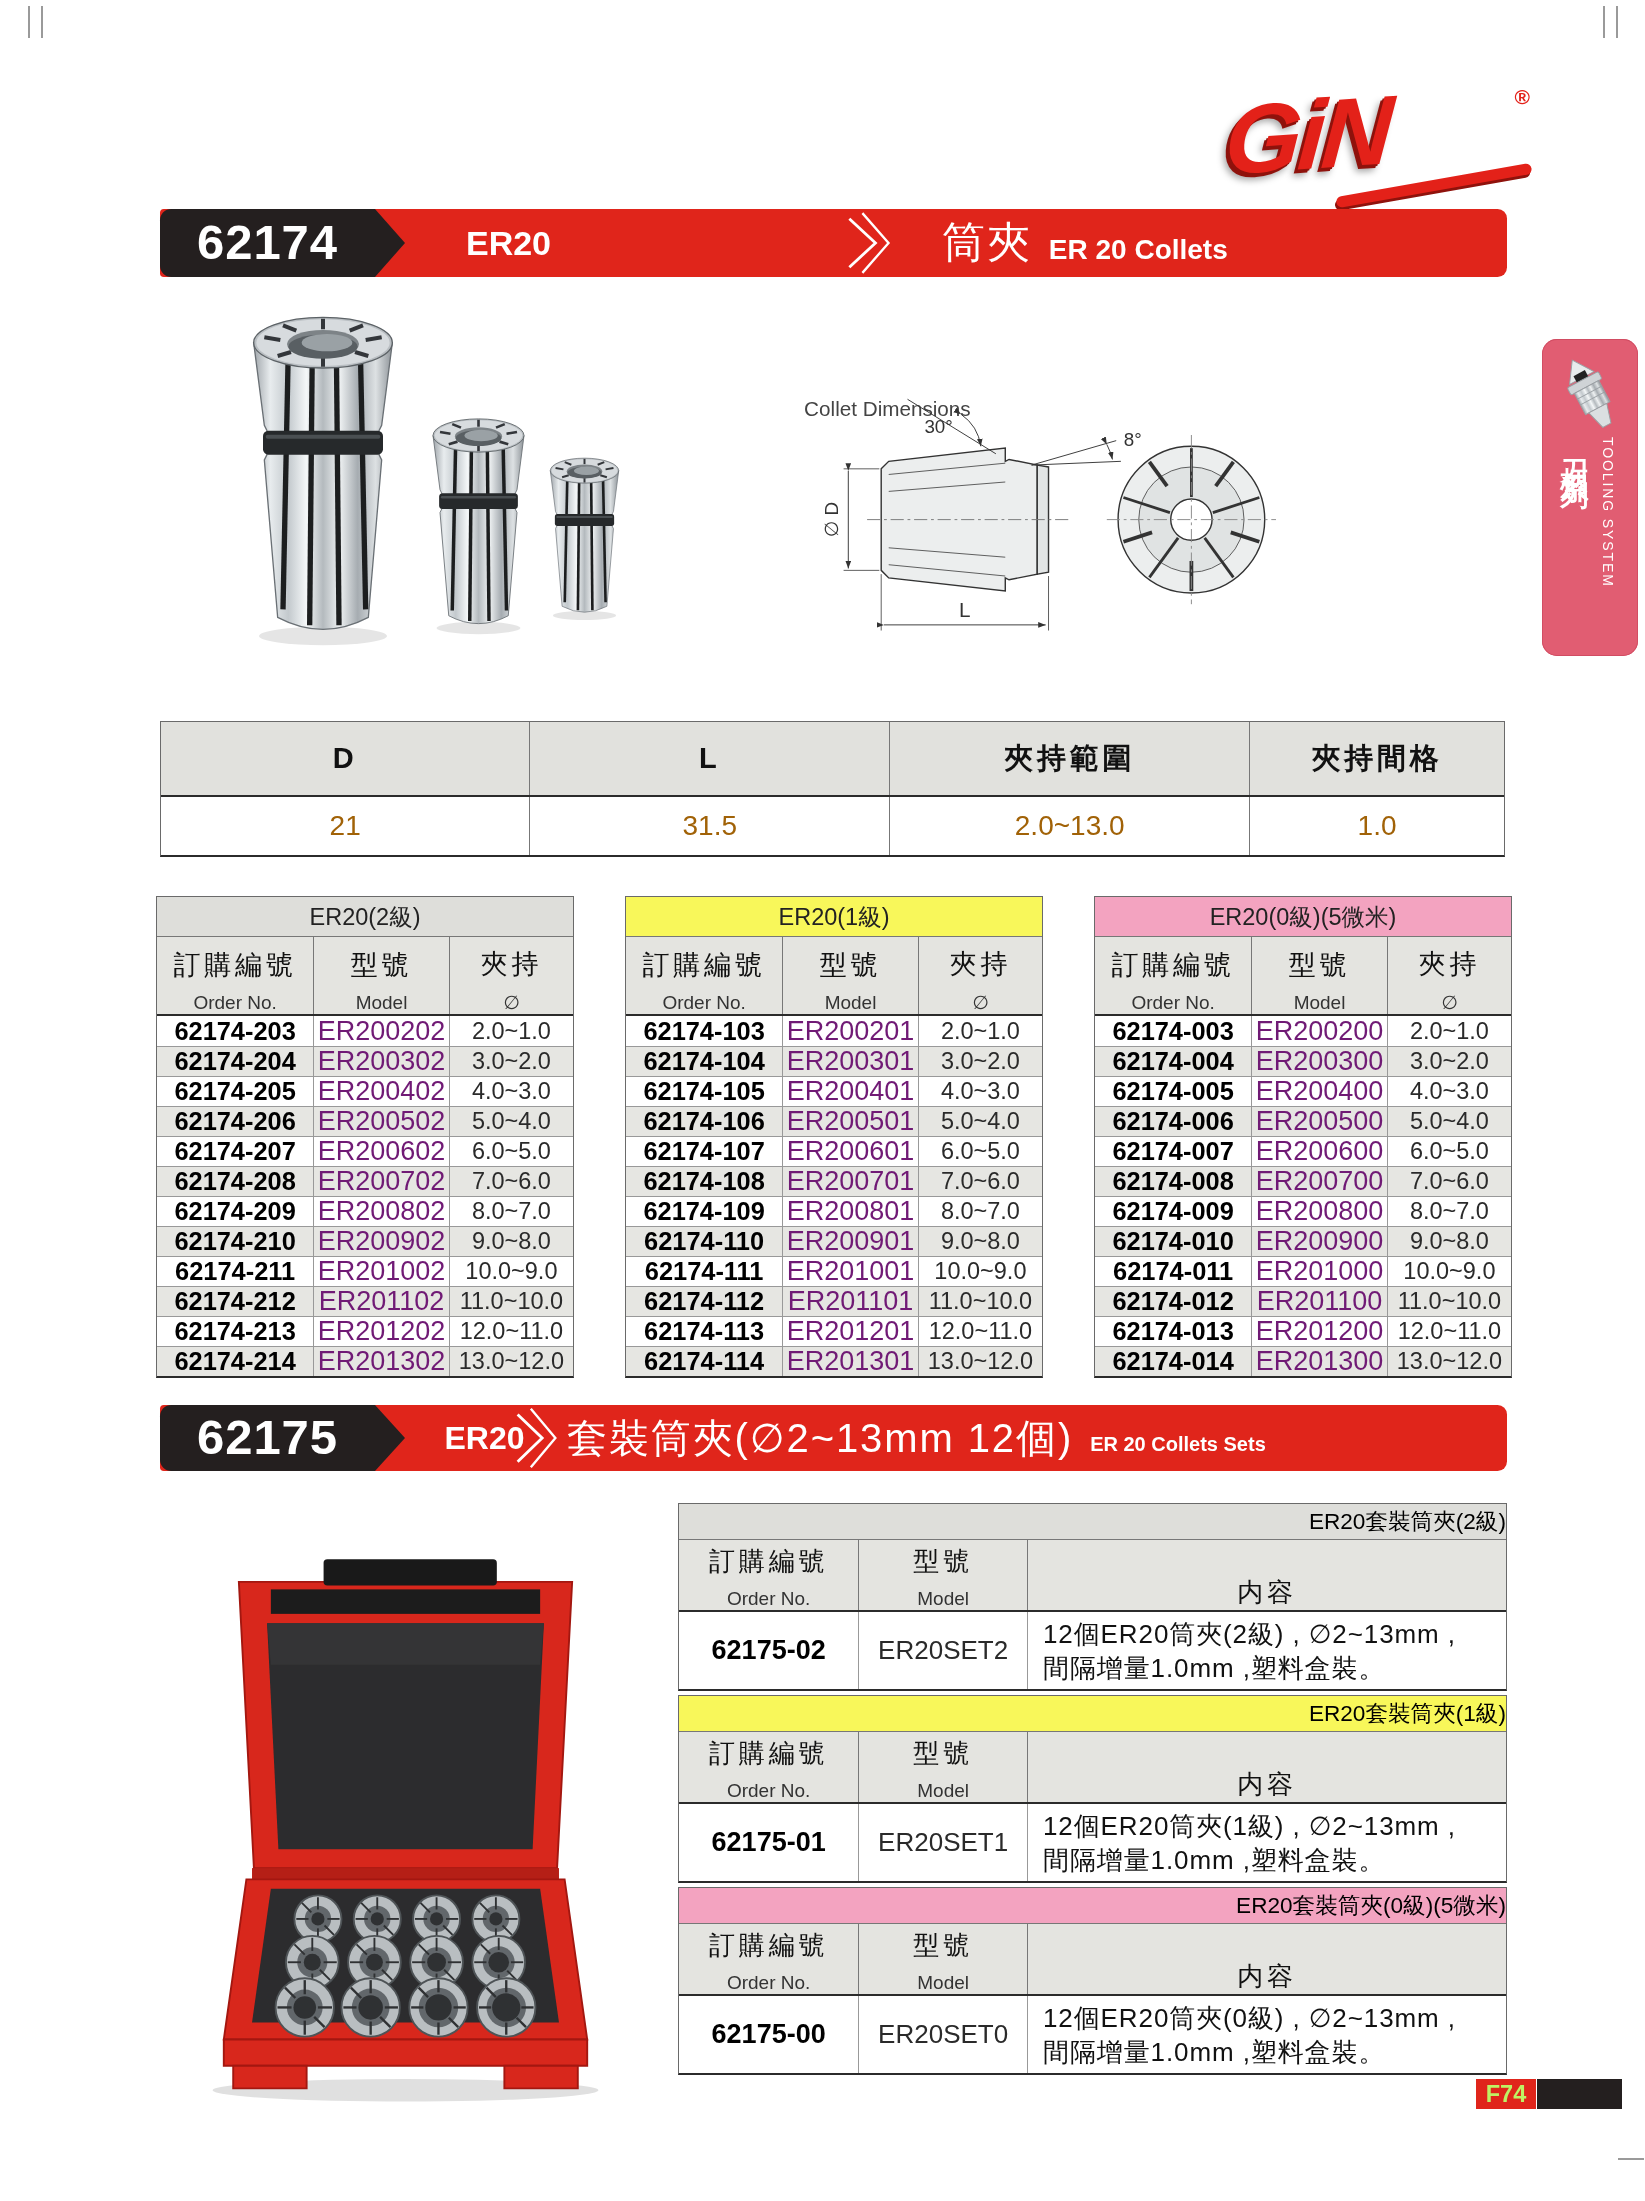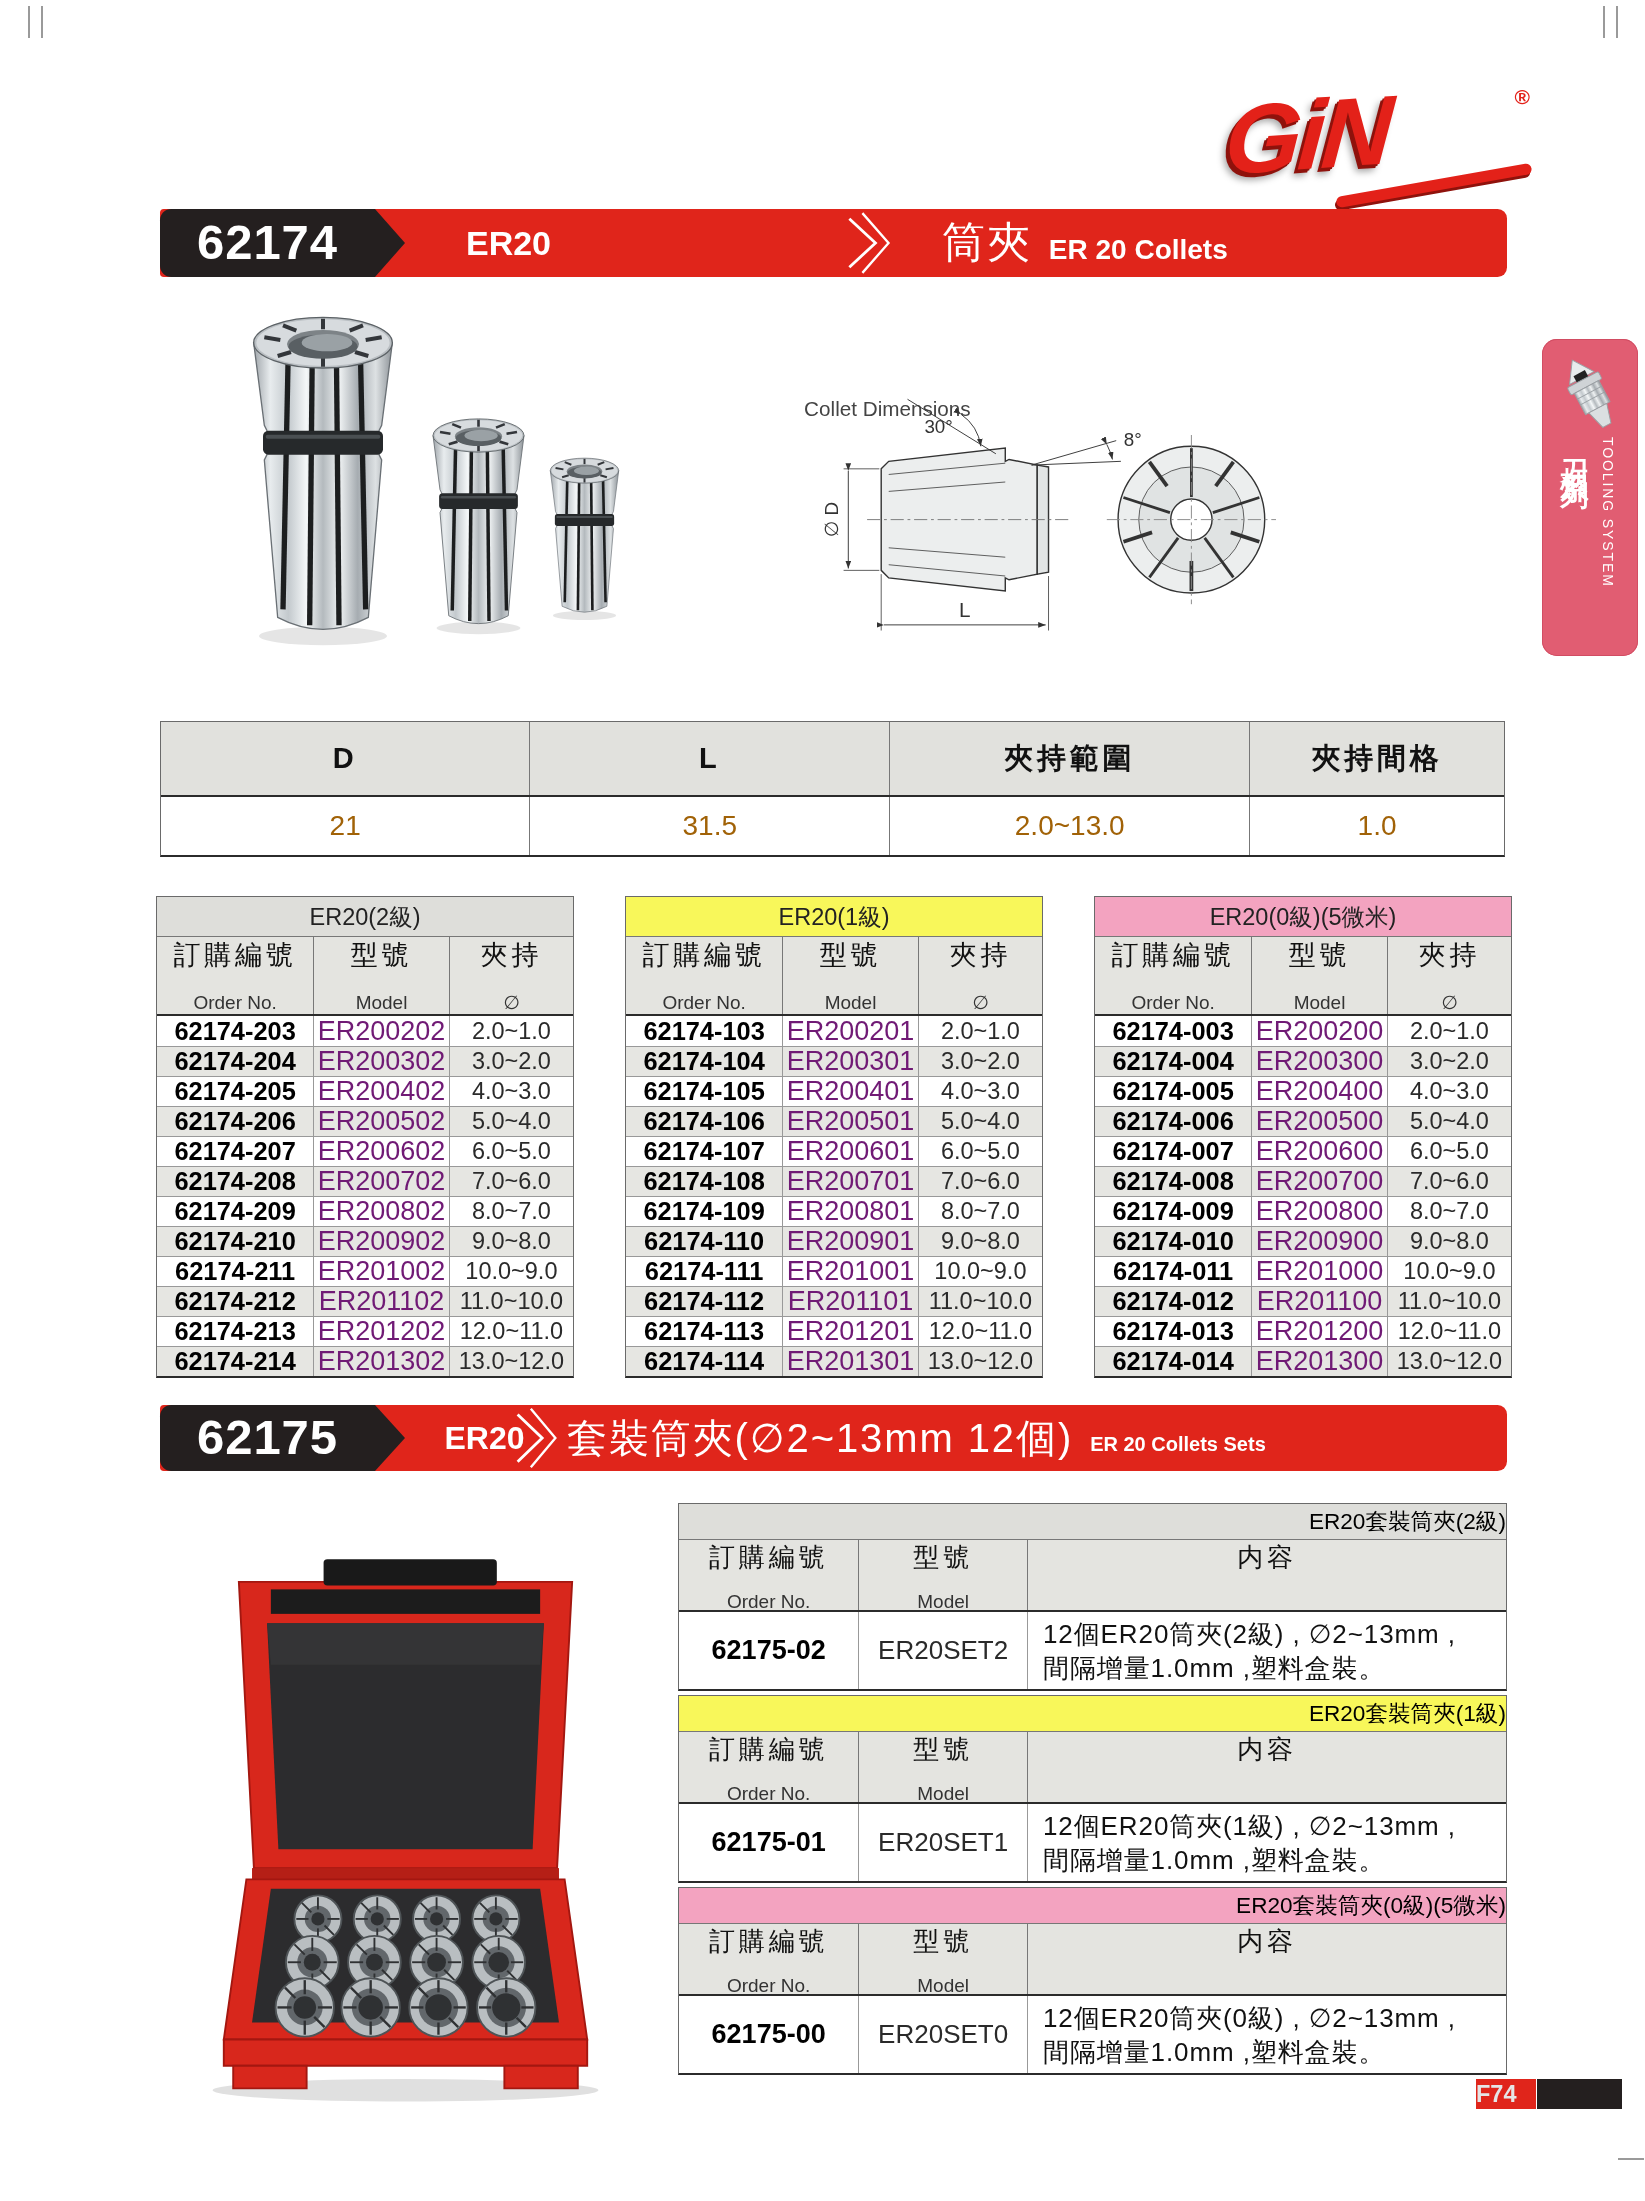--- a/index.html
+++ b/index.html
@@ -53,21 +53,21 @@
   .dc3 { width:18.9%; }
   .dhead .dcell { font-size:29px; font-weight:bold; letter-spacing:3.8px; color:#111; }
   .drow .dcell { font-size:28px; color:#a16207; }
 
   
   .ctable { position:absolute; top:896px; width:418px; border:0.9px solid #6a6a6a; border-bottom:2.8px solid #2b2b2b; background:#fff; }
   .ct0 { left:156px; } .ct1 { left:625px; } .ct2 { left:1094px; }
   .ctitle { height:40px; line-height:40px; text-align:center; font-size:23.5px; color:#222; border-bottom:0.9px solid #777; }
   .t-gray { background:#dededa; } .t-yellow { background:#f8f75a; } .t-pink { background:#f3a3c0; }
   .cheads { display:flex; height:79px; background:#e4e4e0; border-bottom:2.8px solid #2b2b2b; }
-  .chead { display:flex; flex-direction:column; align-items:center; justify-content:space-between; gap:16px; }
+  .chead { display:flex; flex-direction:column; align-items:center; justify-content:flex-end; gap:9px; }
   .chead .zh { font-size:27px; letter-spacing:3.8px; color:#111; }
   .chead .en { font-size:19px; color:#333; }
   .cc0 { width:37.8%; border-right:0.9px solid #777; }
   .cc1 { width:32.6%; border-right:0.9px solid #777; }
   .cc2 { width:29.6%; }
   .rows .trow { display:flex; height:30px; }
   .rows .trow + .trow { border-top:0.9px solid #999; }
   .rows .trow:nth-child(even) { background:#e6e6e2; }
   .tcell { display:flex; align-items:center; justify-content:center; height:100%; }
   .tcell.c0 { width:37.8%; border-right:0.9px solid #999; font-weight:bold; font-size:25.4px; color:#000; }
@@ -93,21 +93,21 @@
   
   .photo-collets { position:absolute; left:217px; top:301px; width:603px; height:372px; }
   .photo-collets svg { position:absolute; }
   .case-photo { position:absolute; left:184px; top:1499px; }
 
   
   .drawing { position:absolute; left:796px; top:388px; }
 
   
   .badge-red { position:absolute; left:1476px; top:2079px; width:60px; height:30px; background:#e0251b;
-    color:#e5e5e5; font-size:23.5px; font-weight:bold; line-height:30px; }
+    color:#bef264; font-size:23.5px; font-weight:bold; text-align:center; line-height:30px; }
   .badge-black { position:absolute; left:1537px; top:2079px; width:85px; height:30px; background:#241f1f; }
 </style>
 </head>
 <body>
 
 <div class="page">
 
   <svg width="0" height="0" style="position:absolute">
     <defs>
       <linearGradient id="gmet" x1="0" y1="0" x2="1" y2="0">

